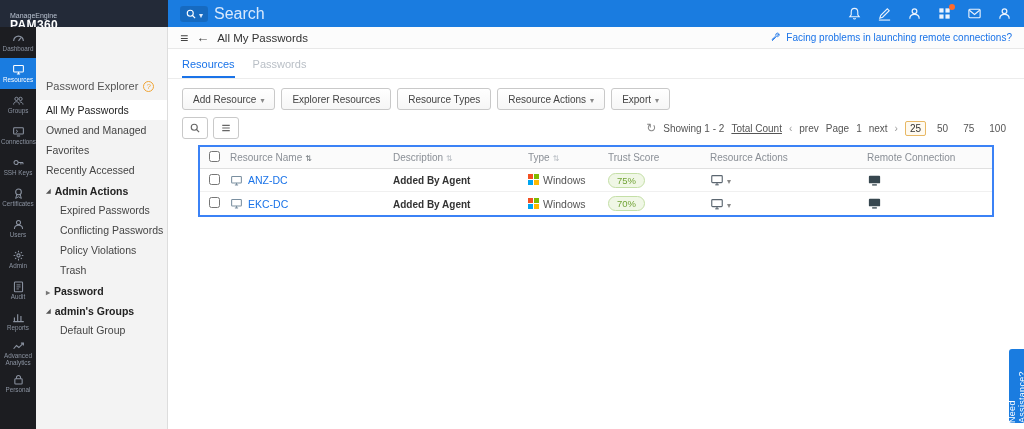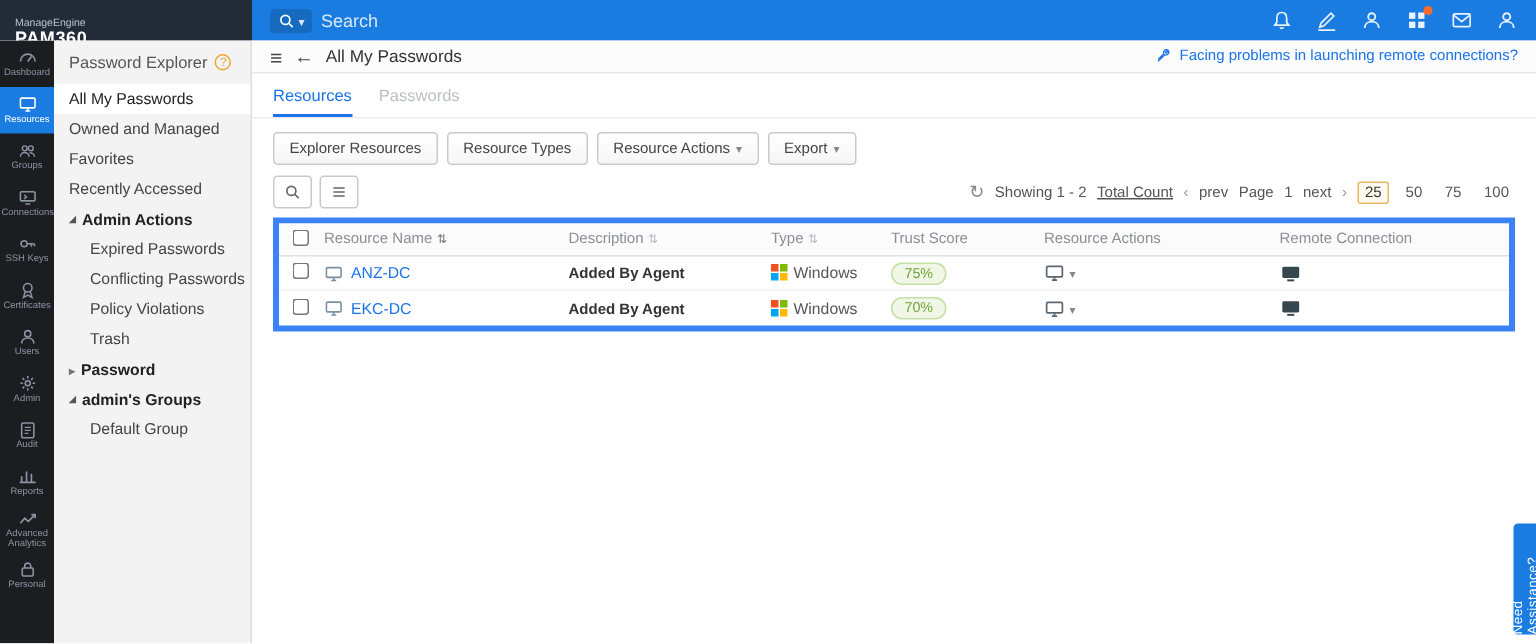--- a/index.html
+++ b/index.html
@@ -11,40 +11,40 @@
   
   .topbar { height:27px; display:flex; flex-shrink:0; }
   .brand { width:168px; background:#232a38; color:#fff; padding:12px 0 0 10px; line-height:1.05; }
   .brand-small { font-size:7px; color:#b9c2d0; display:block; }
   .brand-large { font-size:12px; font-weight:bold; letter-spacing:.4px; display:block; }
   .topbar-main { flex:1; background:#1a7ce0; display:flex; align-items:center; padding:0 12px; color:#fff; }
   .search-wrap { display:flex; align-items:center; gap:6px; cursor:pointer; }
   .search-pill { display:flex; align-items:center; gap:2px; background:rgba(0,0,0,.14); border-radius:3px; padding:2px 5px; }
   .search-pill svg { width:12px; height:12px; }
   .caret-w::after { content:"▾"; font-size:8px; color:#dcebfc; }
-  .search-text { color:#d9e9fc; font-size:12px; }
+  .search-text { color:#d9e9fc; font-size:16px; }
   .topbar-icons { margin-left:auto; display:flex; align-items:center; gap:15px; }
   .tb-icon { position:relative; width:15px; height:15px; color:#eaf2fd; cursor:pointer; }
   .tb-icon svg { width:15px; height:15px; display:block; }
   .badge-dot { position:absolute; top:-2px; right:-3px; width:6px; height:6px; border-radius:50%; background:#ff6a2a; }
 
   
   .body { flex:1; display:flex; overflow:hidden; position:relative; }
 
   
   .sidebar { width:36px; background:#1c1d21; flex-shrink:0; display:flex; flex-direction:column; }
   .nav-item { height:31px; display:flex; flex-direction:column; align-items:center; justify-content:center; gap:1px; cursor:pointer; color:#8b93a1; }
   .nav-item svg { width:13px; height:13px; flex-shrink:0; }
   .nav-label { font-size:6.3px; line-height:1.1; text-align:center; max-width:34px; }
   .nav-item.active { background:#1a7ce0; color:#fff; }
   .nav-item.active .nav-label { color:#fff; }
 
   
   .explorer { width:132px; background:#f3f3f3; border-right:1px solid #ddd; flex-shrink:0; overflow:hidden; }
-  .exp-title { display:flex; align-items:flex-start; gap:5px; padding:9px 10px 8px; color:#555; font-size:11px; }
+  .exp-title { display:flex; align-items:flex-end; gap:5px; padding:9px 10px 8px; color:#555; font-size:11px;margin-top:44px; }
   .q-circle { width:11px; height:11px; border:1px solid #f0a433; color:#f0a433; border-radius:50%; font-size:8px; line-height:9px; text-align:center; flex-shrink:0; }
   .exp-item { padding:4px 10px; font-size:10.5px; color:#444; cursor:pointer; white-space:nowrap; }
   .exp-item.active { background:#fff; color:#222; }
   .exp-group { padding:5px 10px 3px; font-size:10.5px; font-weight:bold; color:#222; cursor:pointer; white-space:nowrap; }
   .exp-sub { padding-left:24px; }
   .tri-open::before { content:"◢"; font-size:6px; color:#555; margin-right:4px; vertical-align:2px; }
   .tri-closed::before { content:"▸"; font-size:8px; color:#777; margin-right:4px; }
 
   
   .main { flex:1; background:#fff; display:flex; flex-direction:column; overflow:hidden; }
@@ -70,21 +70,21 @@
   .pager { margin-left:auto; display:flex; align-items:center; gap:7px; font-size:10px; color:#555; }
   .icon-refresh::before { content:"↻"; font-size:12px; color:#888; cursor:pointer; }
   .underline { text-decoration:underline; cursor:pointer; }
   .chev-l::before { content:"‹"; color:#999; }
   .chev-r::before { content:"›"; color:#999; }
   .pg-link { cursor:pointer; color:#555;text-align:center; }
   .size { cursor:pointer; color:#555; padding:1px 4px; }
   .size.selected { border:1px solid #e8b864; border-radius:2px; background:#fffaf0; color:#333; }
 
   
-  .table { margin:0 14px; border:4px solid #3b82f6; flex-shrink:0; }
+  .table { margin:0 30px; border:2px solid #3b82f6; flex-shrink:0; }
   .t-head { display:flex; align-items:center; height:22px; background:#fbfbfb; border-bottom:1px solid #e0e0e0; color:#8a8f96; font-size:10px; }
   .t-row { display:flex; align-items:center; height:23px; border-bottom:1px solid #f0f0f0; font-size:10.5px; }
   .t-row:last-child { border-bottom:none; }
   .col-cb { width:30px; padding-left:9px; }
   .col-cb input { width:11px; height:11px; cursor:pointer; }
   .col-name { width:163px; display:flex; align-items:center; gap:5px; }
   .col-desc { width:135px; }
   .col-type { width:80px; display:flex; align-items:flex-start; gap:4px; }
   .col-trust { width:102px; }
   .col-actions { width:157px; display:flex; align-items:center; gap:3px; }
@@ -361,20 +361,24 @@
         </span>
       </div>
 
       <div class="tabs">
         <span class="tab active">Resources</span>
         <span class="tab inactive">Passwords</span>
       </div>
 
       <div class="toolbar">
         <button class="btn">
+            <span>Add Resource</span>
+            <span class="caret-d"></span>
+          </button>
+        <button class="btn">
             <span>Explorer Resources</span>
           </button>
         <button class="btn">
             <span>Resource Types</span>
           </button>
         <button class="btn">
             <span>Resource Actions</span>
             <span class="caret-d"></span>
           </button>
         <button class="btn">

